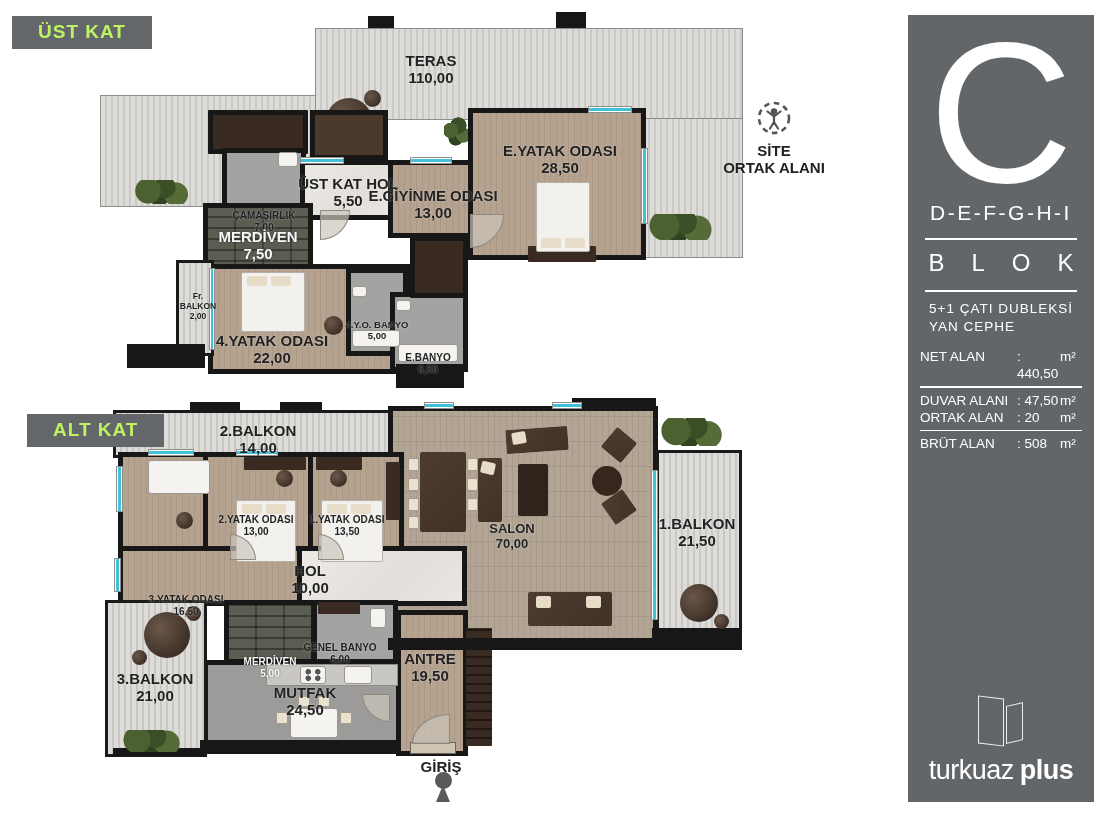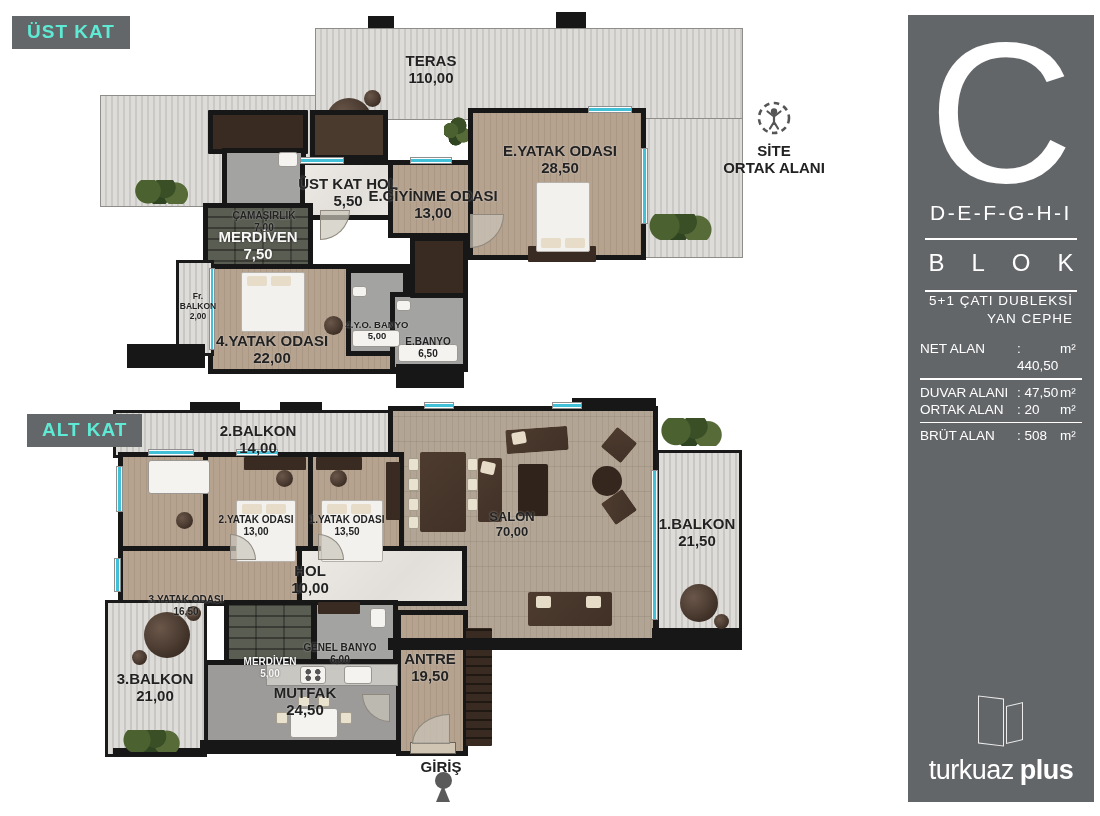--- a/index.html
+++ b/index.html
@@ -39,30 +39,30 @@
   .slats::before{content:"";position:absolute;inset:0;
      background:repeating-linear-gradient(0deg,transparent 0 7px,rgba(0,0,0,.45) 7px 9px);}
   
   .lab{position:absolute;transform:translateX(-50%);text-align:center;font-weight:bold;
        font-size:15px;line-height:1.15;color:#222;white-space:nowrap;
        text-shadow:0 0 2px rgba(255,255,255,.55);}
   .lab span{display:block;}
   .lab.wht{color:#f7f7f7;text-shadow:0 0 2px rgba(0,0,0,.5);}
   .lab.f13{font-size:13px;} .lab.f10{font-size:10px;margin-top:28px;} .lab.f9{font-size:9.5px;margin-top:44px;}
   .lab.wrap{white-space:normal;width:46px;font-size:8.5px;}
-  .badge{position:absolute;background:#64676a;color:#5eead4;font-weight:bold;font-size:19px;
-         letter-spacing:1px;padding:5px 15px 6px;}
+  .badge{position:absolute;background:#64676a;color:#bef264;font-weight:bold;font-size:19px;
+         letter-spacing:1px;padding:5px 26px 6px;}
   
   .sidebar{position:absolute;left:908px;top:15px;width:186px;height:787px;background:#636669;
            color:#fff;display:flex;flex-direction:column;align-items:center;}
   .big-c{font-size:200px;line-height:.92;font-weight:400;margin-top:6px;}
   .range{font-size:21px;letter-spacing:2.5px;font-weight:400;margin-top:-4px;}
   .sline{width:152px;height:2px;background:#fff;margin-top:13px;}
   .blok{font-size:24px;font-weight:400;letter-spacing:27px;margin-right:-27px;margin-top:9px;}
-  .utype{margin-top:0;font-size:13.5px;letter-spacing:1px;text-align:right;line-height:1.3;}
+  .utype{margin-top:8px;font-size:13.5px;letter-spacing:1px;text-align:left;line-height:1.3;}
   .areas{width:162px;margin-top:13px;font-size:13.5px;}
   .arow{display:flex;line-height:17px;}
   .arow .al{width:97px;}
   .arow .av{flex:1;}
   .arow .au{width:22px;text-align:left;}
   .aline{height:1.5px;background:#fff;margin:4px 0;}
   .logo{position:absolute;bottom:16px;left:0;right:0;display:flex;flex-direction:column;align-items:center;}
   .book{position:relative;width:50px;height:52px;margin-bottom:6px;}
   .book .p1{position:absolute;left:2px;top:0;width:24px;height:46px;border:1.5px solid #eceap;
             border:1.5px solid #ececec;transform:skewY(7deg);}
@@ -159,21 +159,21 @@
       <span>2,00</span>
     </div>
     <div class="lab" style="left:272px;top:332px">
       <span>4.YATAK ODASI</span>
       <span>22,00</span>
     </div>
     <div class="lab f9" style="left:377px;top:276px">
       <span>4.Y.O. BANYO</span>
       <span>5,00</span>
     </div>
-    <div class="lab f10" style="left:428px;top:308px">
+    <div class="lab f10" style="left:428px;top:324px">
       <span>E.BANYO</span>
       <span>6,50</span>
     </div>
 
     <div class="abs" style="left:756px;top:100px;width:36px;height:36px">
       <svg width="36" height="36" viewBox="0 0 36 36">
         <circle cx="18" cy="18" r="15" fill="none" stroke="#555" stroke-width="2.6" stroke-dasharray="5.5 4.5"></circle>
         <circle cx="18" cy="11.5" r="3.2" fill="#555"></circle>
         <path d="M18 14.5 L18 22 M18 22 L14 28.5 M18 22 L22 28.5 M18 16.5 L11.5 11.5 M18 16.5 L24.5 11.5" stroke="#555" stroke-width="2.2" fill="none" stroke-linecap="round"></path>
       </svg>
@@ -282,21 +282,21 @@
       <span>14,00</span>
     </div>
     <div class="lab f10" style="left:256px;top:486px">
       <span>2.YATAK ODASI</span>
       <span>13,00</span>
     </div>
     <div class="lab f10" style="left:347px;top:486px">
       <span>1.YATAK ODASI</span>
       <span>13,50</span>
     </div>
-    <div class="lab f13" style="left:512px;top:510px">
+    <div class="lab f13" style="left:512px;top:522px">
       <span>SALON</span>
       <span>70,00</span>
     </div>
     <div class="lab" style="left:697px;top:515px">
       <span>1.BALKON</span>
       <span>21,50</span>
     </div>
     <div class="lab f10" style="left:186px;top:566px">
       <span>3.YATAK ODASI</span>
       <span>16,50</span>

